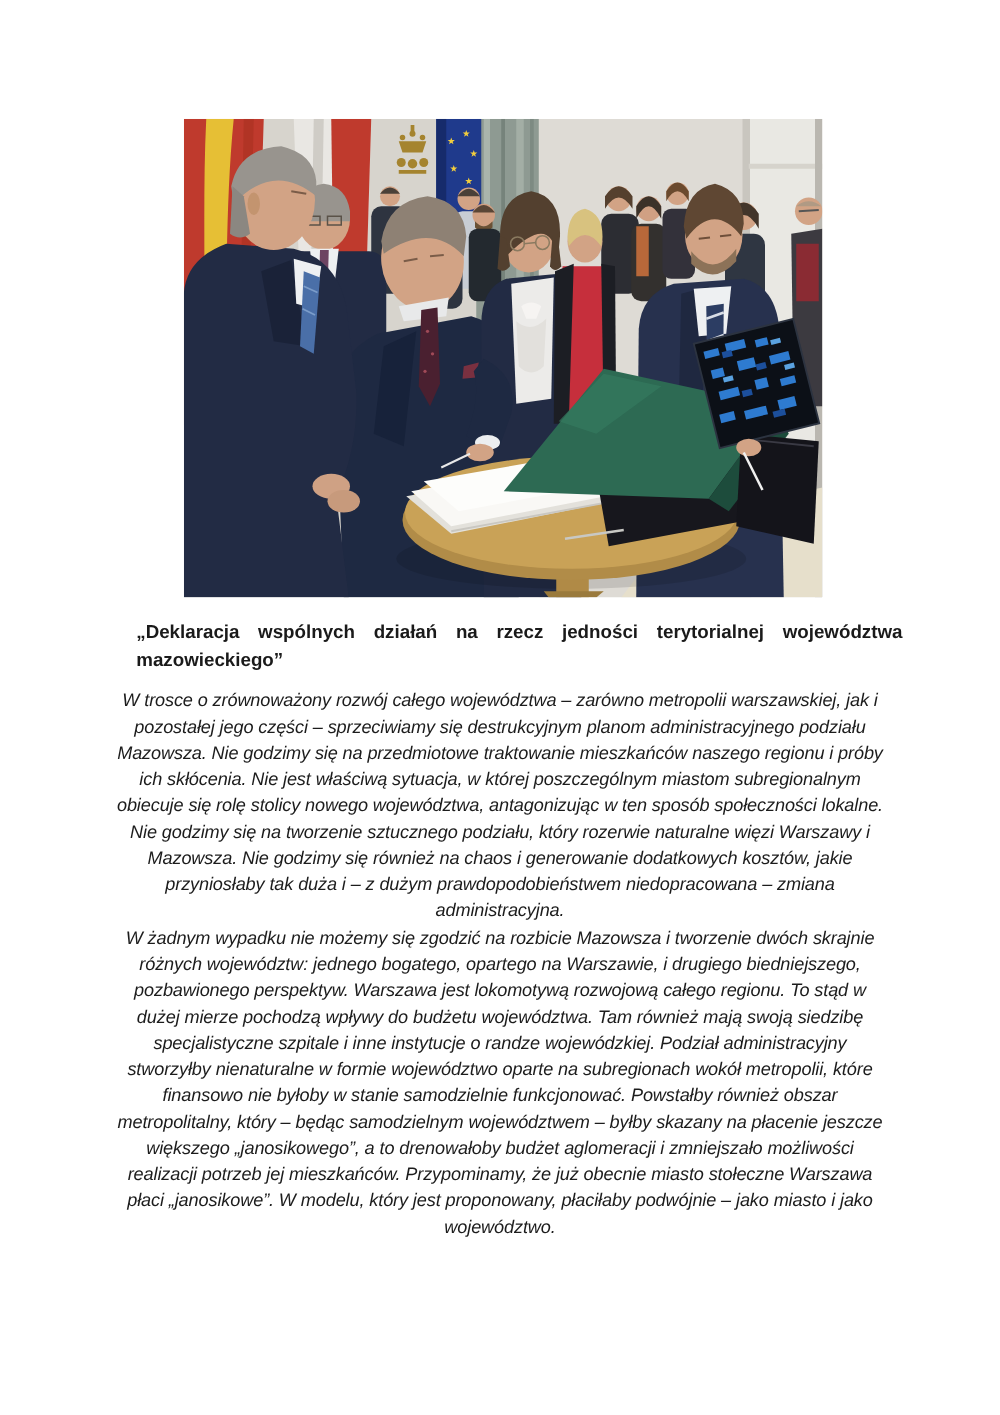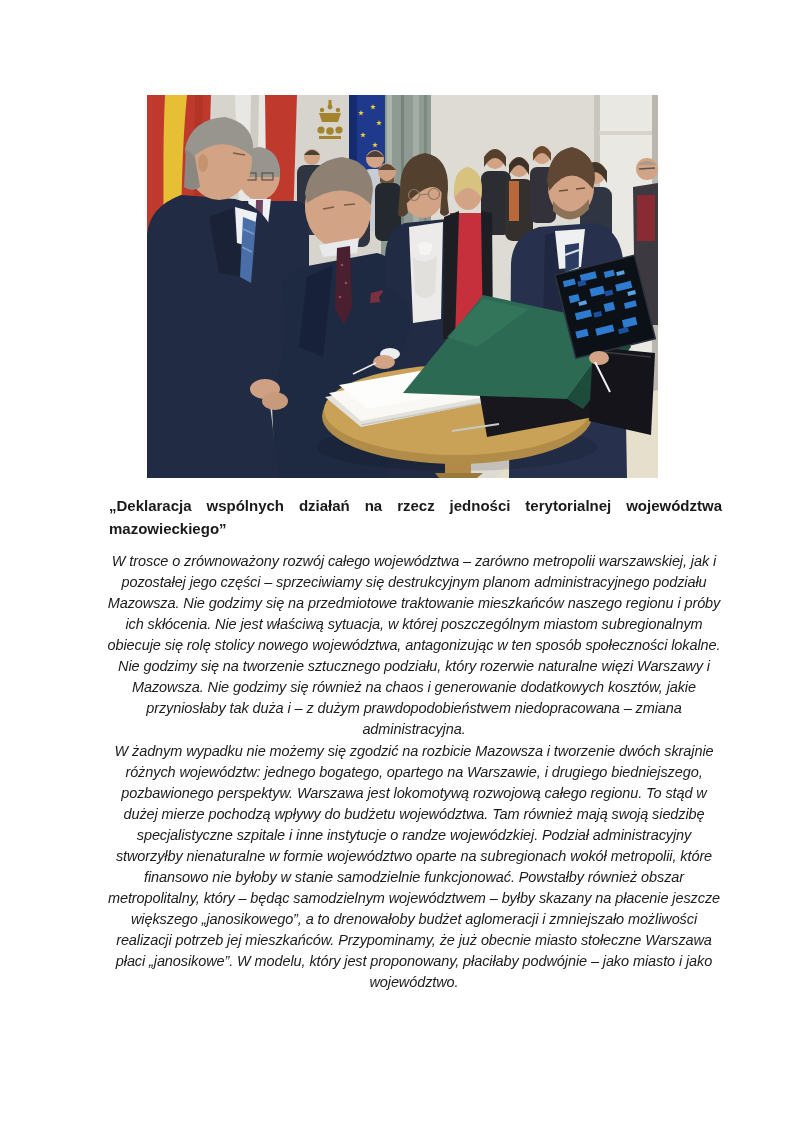--- a/index.html
+++ b/index.html
@@ -11,21 +11,21 @@
   .photo-frame{
     position:absolute;left:147px;top:95px;width:511px;height:383px;overflow:hidden;
   }
   .photo-frame svg{display:block;width:511px;height:383px;}
   .doc-title{
     position:absolute;left:98px;top:494px;width:613px;
     font-size:15px;line-height:23px;font-weight:bold;
     text-align:justify;text-justify:inter-word;color:#1a1a1a;margin-left:11px;
   }
   .doc-body{
-    position:absolute;left:105px;top:551px;width:618px;
+    position:absolute;left:91px;top:551px;width:618px;
     font-size:14.5px;line-height:21px;font-style:italic;letter-spacing:-0.1px;
     text-align:center;color:#1c1c1c;
   }
   .doc-body p{margin:0;}
   .doc-body p + p{margin-top:1px;}
 </style>
 </head>
 <body>
 
 <div class="page">

